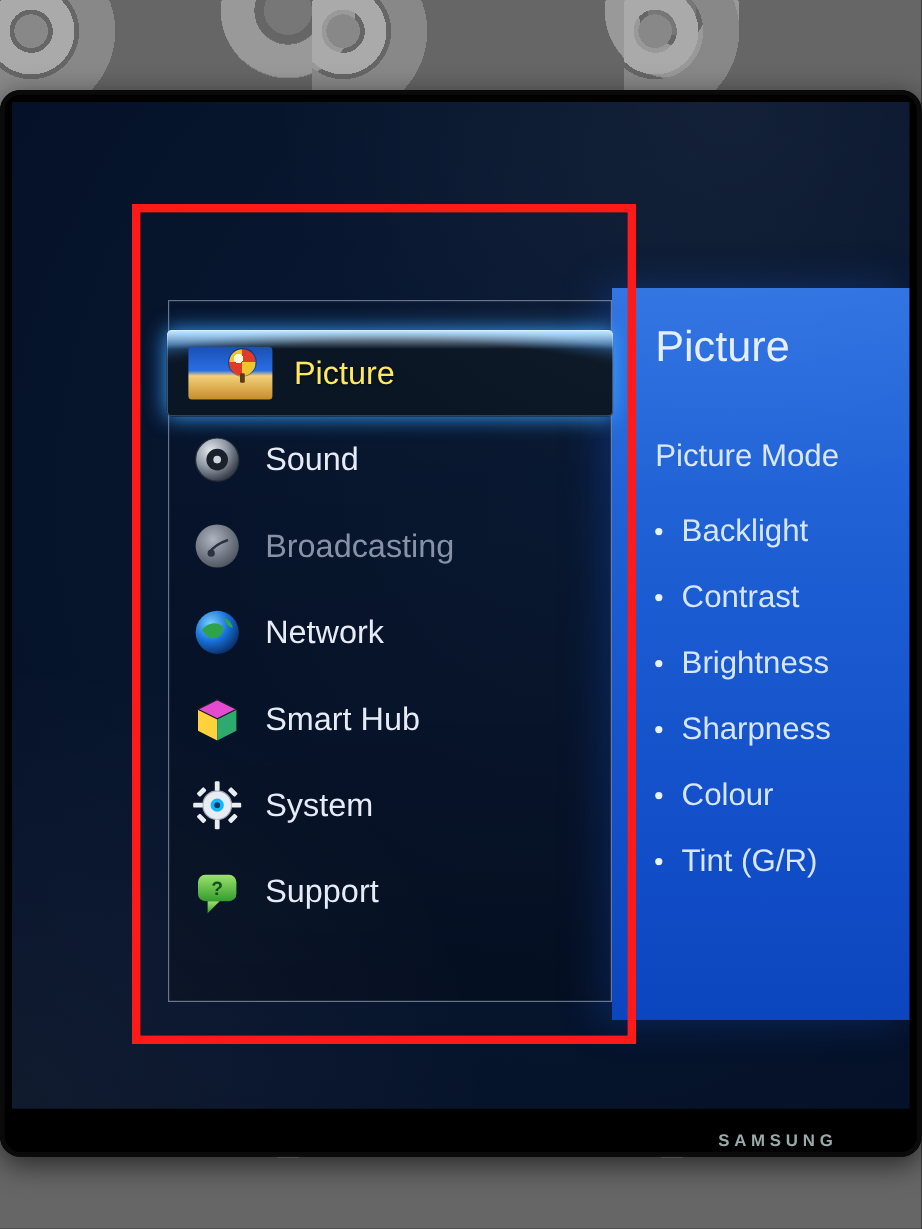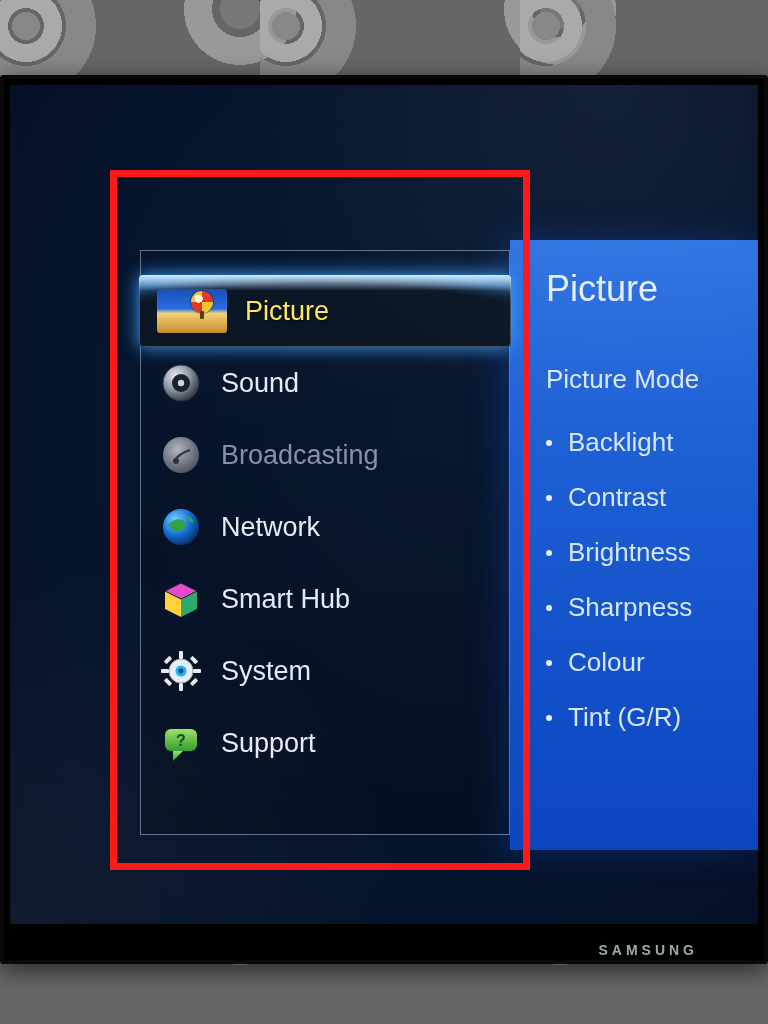--- a/index.html
+++ b/index.html
@@ -11,21 +11,21 @@
         #666;
       font-family: "Segoe UI", Arial, sans-serif;
     }
 
     .tv {
       position: absolute;
       left: 0; right: 0;
       top: 75px;
       bottom: 60px;
       background: #000;
-      border-radius: 4px;
+      border-radius: 17px;
       box-shadow: 0 6px 24px rgba(0,0,0,.6), inset 0 0 0 4px #0a0a0a;
     }
     .bezel {
       position: absolute; left: 10px; right: 10px; top: 10px; bottom: 40px;
       background: radial-gradient(120% 120% at 60% 40%, #0a1a34 0%, #05122a 55%, #020814 100%);
       overflow: hidden;
     }
     .brand {
       position: absolute; right: 70px; bottom: 6px;
       color: #9aa; letter-spacing: 4px; font-size: 14px; font-weight: 700;

